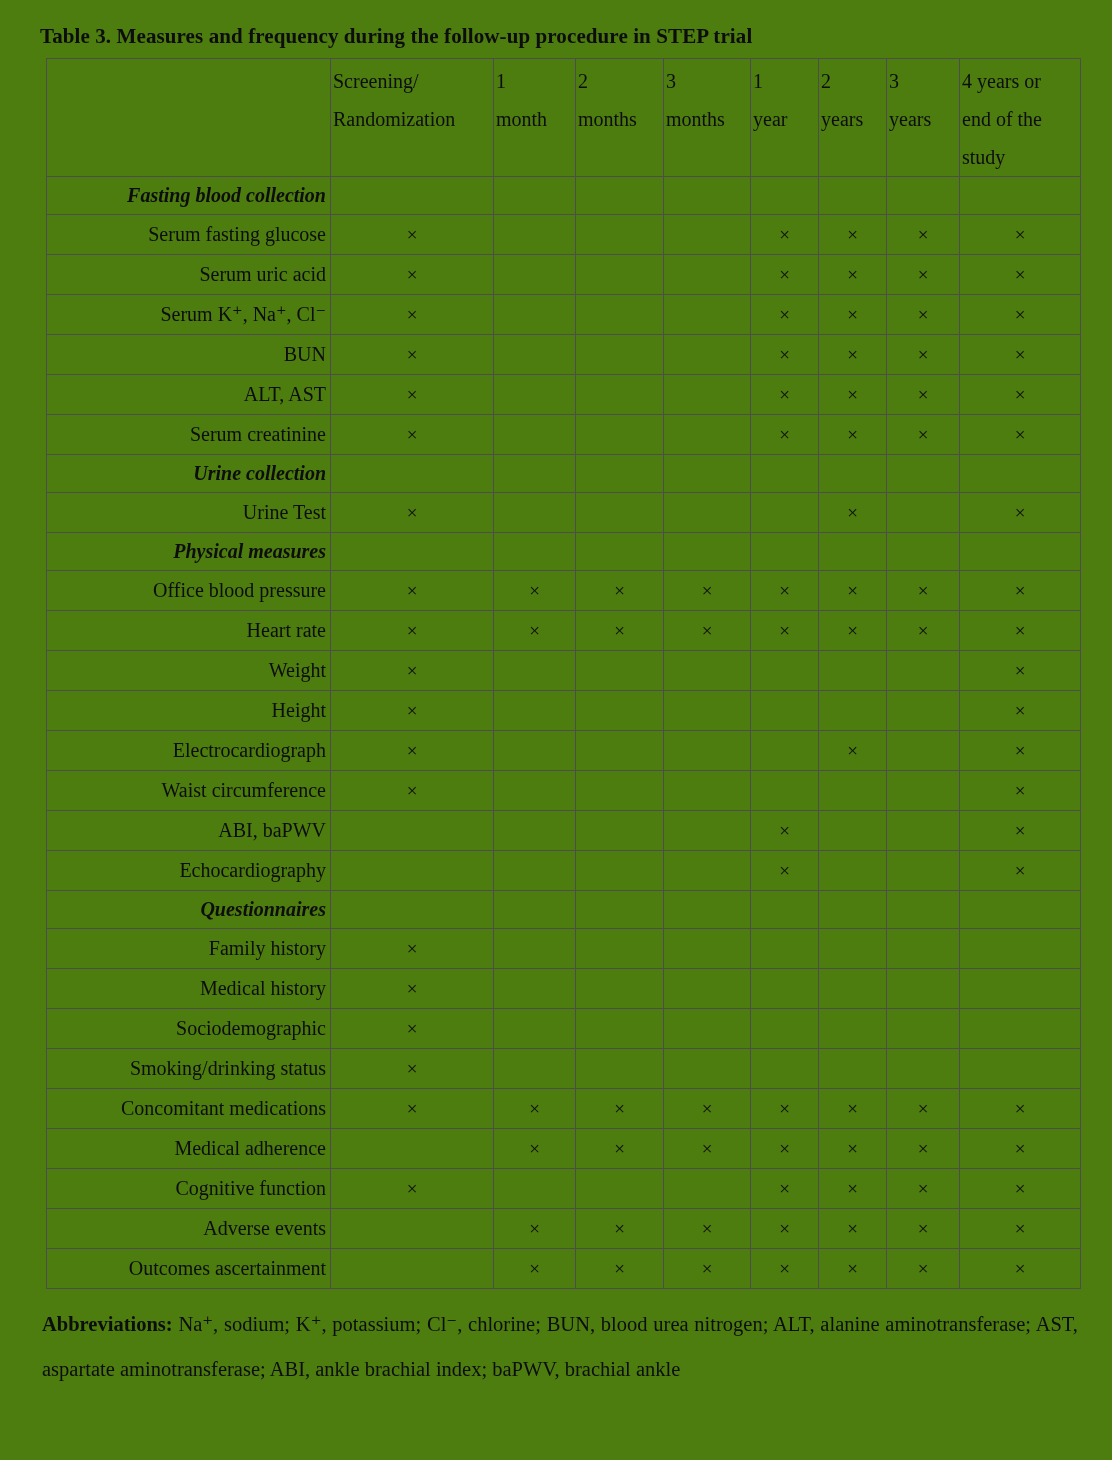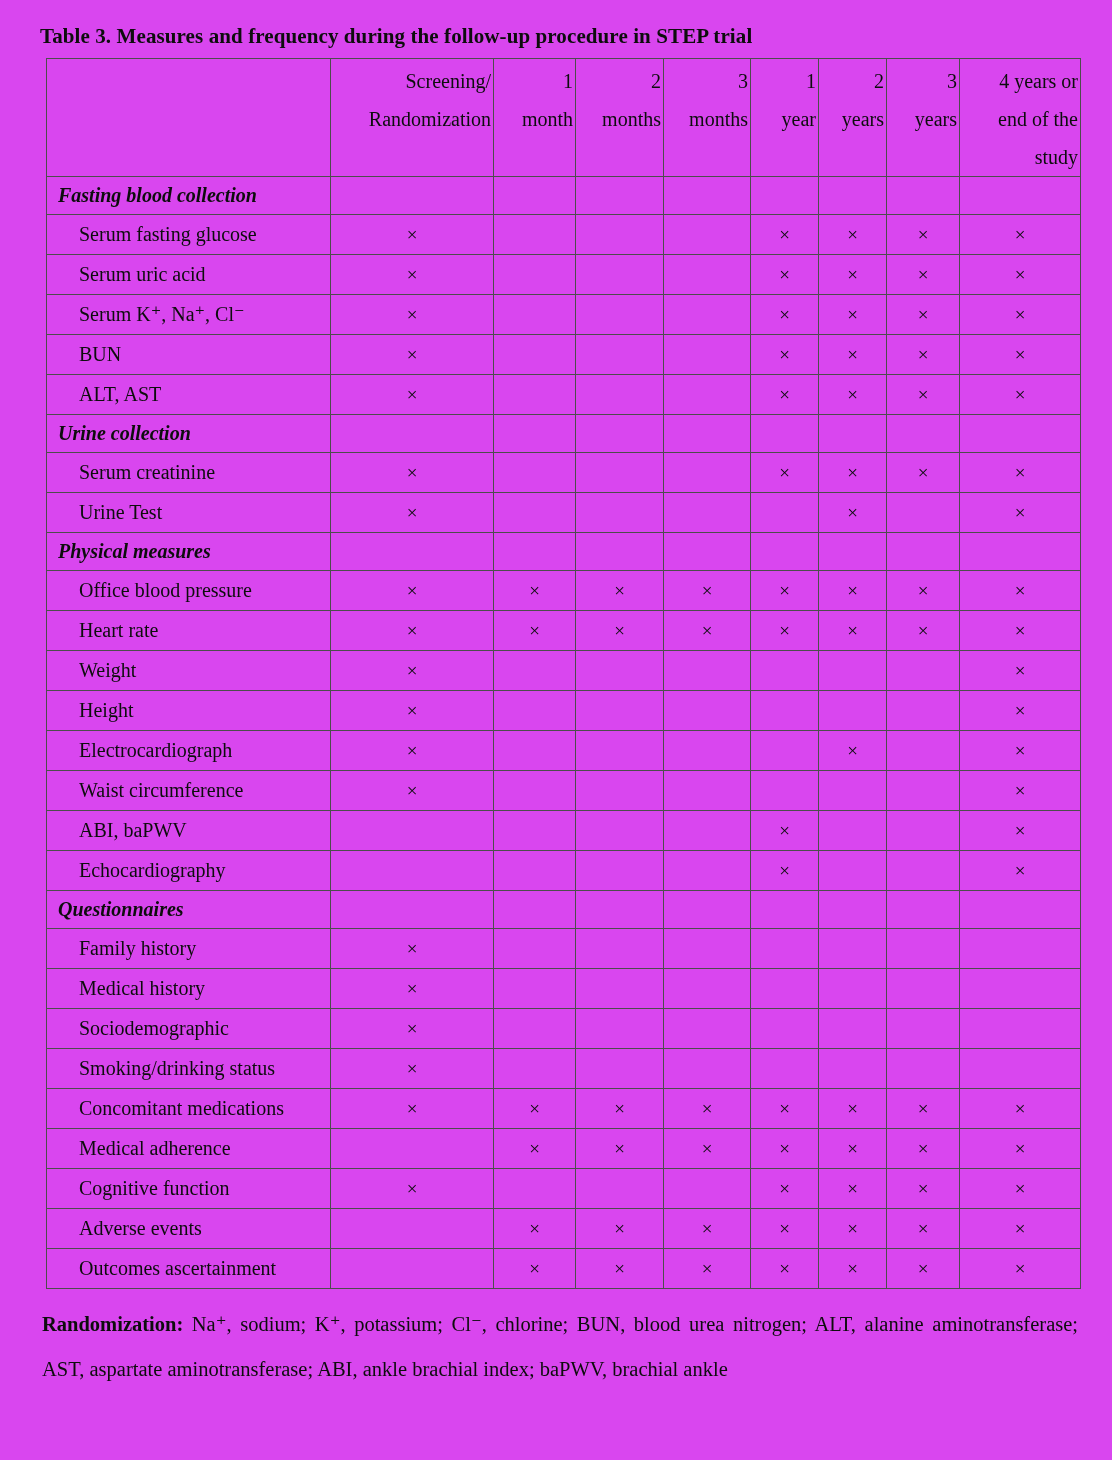--- a/index.html
+++ b/index.html
@@ -7,21 +7,21 @@
     padding: 0;
     background: #ffffff;
     font-family: "Liberation Serif", "DejaVu Serif", serif;
     color: #0d0d0d;
   }
   .page {
     width: 1112px;
     height: 1460px;
     box-sizing: border-box;
     padding: 24px 0 0 40px;
-    background: #d946ef;
+    background: #4d7c0f;
     overflow: hidden;
   }
   .doc-title {
     font-size: 21px;
     font-weight: bold;
     margin: 0 0 9px 0;
     letter-spacing: 0.1px;
   }
   table.schedule {
     border-collapse: collapse;
@@ -31,32 +31,32 @@
   }
   table.schedule th,
   table.schedule td {
     border: 1px solid #4d4d4d;
     box-sizing: border-box;
     font-weight: normal;
   }
   thead th {
     height: 109px;
     vertical-align: top;
-    text-align: right;
+    text-align: left;
     font-size: 20px;
     line-height: 38px;
     padding: 3px 2px 0 2px;
     white-space: pre-line;
   }
   tbody td {
     height: 37px;
     font-size: 20px;
   }
   td.label {
-    text-align: left;
+    text-align: right;
     padding: 0 4px 0 32px;
     line-height: 37px;
     white-space: pre-line;
   }
   td.label.section {
     font-weight: bold;
     font-style: italic;
     padding-left: 11px;
   }
   td.mark {
@@ -177,40 +177,40 @@
           <td class="mark">×</td>
           <td class="mark"></td>
           <td class="mark"></td>
           <td class="mark"></td>
           <td class="mark">×</td>
           <td class="mark">×</td>
           <td class="mark">×</td>
           <td class="mark">×</td>
         </tr>
         <tr>
+          <td class="label">Serum creatinine</td>
+          <td class="mark">×</td>
+          <td class="mark"></td>
+          <td class="mark"></td>
+          <td class="mark"></td>
+          <td class="mark">×</td>
+          <td class="mark">×</td>
+          <td class="mark">×</td>
+          <td class="mark">×</td>
+        </tr>
+        <tr>
           <td class="label section">Urine collection</td>
           <td class="mark"></td>
           <td class="mark"></td>
           <td class="mark"></td>
           <td class="mark"></td>
           <td class="mark"></td>
           <td class="mark"></td>
           <td class="mark"></td>
           <td class="mark"></td>
-        </tr>
-        <tr>
-          <td class="label">Serum creatinine</td>
-          <td class="mark">×</td>
-          <td class="mark"></td>
-          <td class="mark"></td>
-          <td class="mark"></td>
-          <td class="mark">×</td>
-          <td class="mark">×</td>
-          <td class="mark">×</td>
-          <td class="mark">×</td>
         </tr>
         <tr>
           <td class="label">Urine Test</td>
           <td class="mark">×</td>
           <td class="mark"></td>
           <td class="mark"></td>
           <td class="mark"></td>
           <td class="mark"></td>
           <td class="mark">×</td>
           <td class="mark"></td>
@@ -421,15 +421,15 @@
           <td class="mark">×</td>
           <td class="mark">×</td>
           <td class="mark">×</td>
           <td class="mark">×</td>
           <td class="mark">×</td>
           <td class="mark">×</td>
         </tr>
       </tbody>
   </table>
 
-  <p class="footer"><span class="abbr-label">Randomization:</span><span> Na⁺, sodium; K⁺, potassium; Cl⁻, chlorine; BUN, blood urea nitrogen; ALT, alanine aminotransferase; AST, aspartate aminotransferase; ABI, ankle brachial index; baPWV, brachial ankle</span></p>
+  <p class="footer"><span class="abbr-label">Abbreviations:</span><span> Na⁺, sodium; K⁺, potassium; Cl⁻, chlorine; BUN, blood urea nitrogen; ALT, alanine aminotransferase; AST, aspartate aminotransferase; ABI, ankle brachial index; baPWV, brachial ankle</span></p>
 
 </div>
 
 </body></html>

